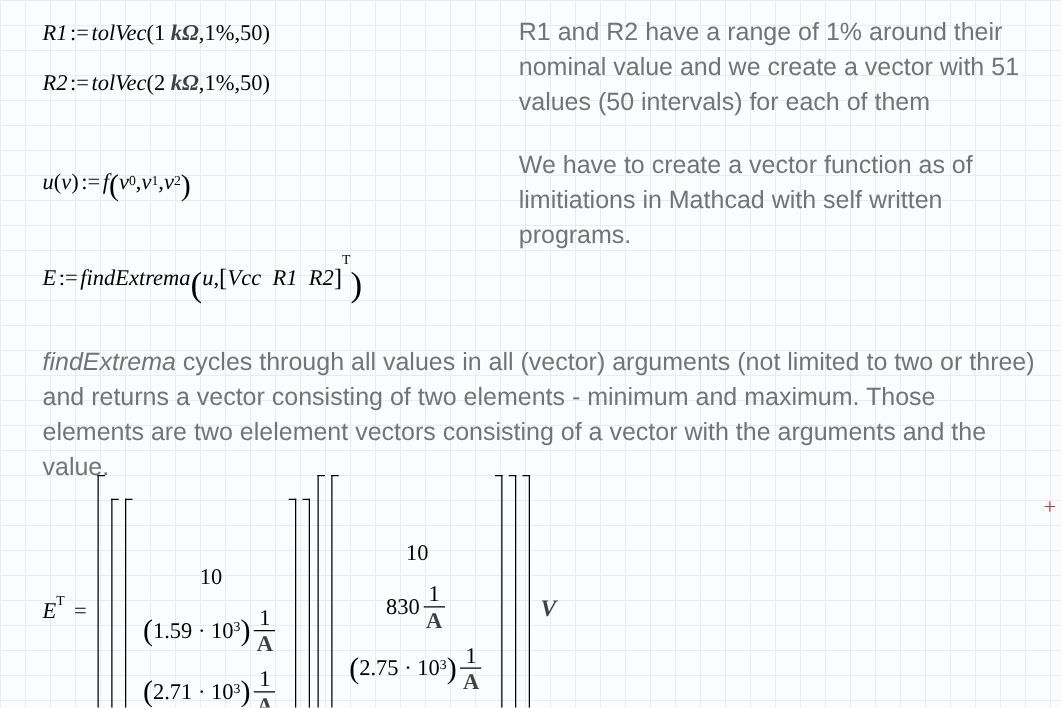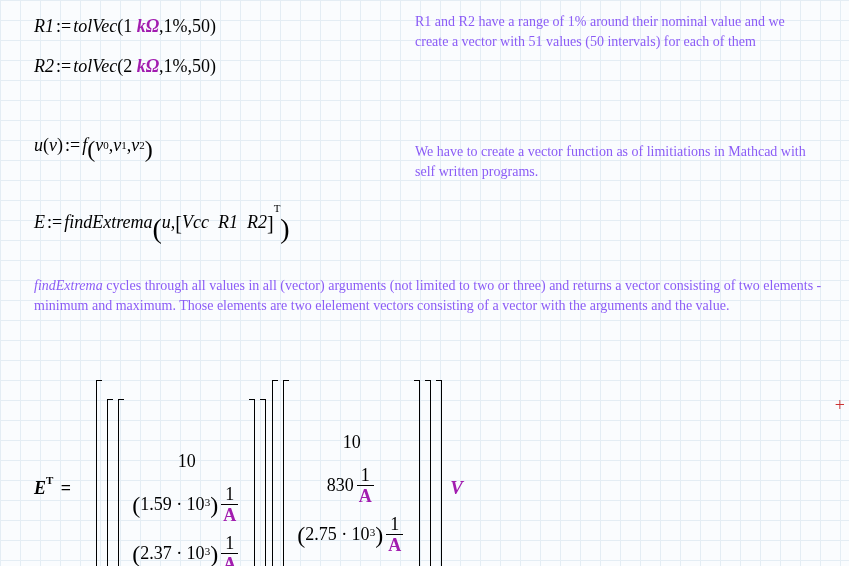--- a/index.html
+++ b/index.html
@@ -21,35 +21,35 @@
   .math {
     font-family: 'Times New Roman', serif;
     font-style: italic;
     font-size: 18px;
     color: #000;
     white-space: nowrap;
     display: flex;
     align-items: flex-start;
   }
   .math .upright { font-style: normal; }
-  .unit { color: #a21caf; font-weight: bold; }
+  .unit { color: #404040; font-weight: bold; }
   .comment {
-    font-family: Liberation Serif, serif;
-    font-size: 14px;
-    color: #8b5cf6;
+    font-family: Liberation Sans, sans-serif;
+    font-size: 20px;
+    color: #737373;
     line-height: 1.4;
   }
   .comment .funcname { font-style: italic; }
   .assign { padding: 0 2px; font-style: normal; }
   .sub { font-size: 11px; vertical-align: sub; position: relative; top: 4px; }
   .sup { font-size: 11px; vertical-align: super; position: relative; top: -3px; font-style: normal; }
 
   
   .et-outer { display: flex; align-items: center; }
-  .et-label { margin-right: 22px; font-weight: bold; }
+  .et-label { margin-right: 6px; }
   .outerbracket { display:flex; align-items:center; }
   .bracket {
     display: inline-block;
     width: 6px;
     border-top: 1.5px solid #000;
     border-bottom: 1.5px solid #000;
     align-self: stretch;
   }
   .bracket.left { border-left: 1.5px solid #000; margin-right: 2px; }
   .bracket.right { border-right: 1.5px solid #000; margin-left: 2px; }
@@ -117,21 +117,21 @@
     <span class="sub upright">0</span>
   <span class="upright">,</span>
   <span>v</span>
     <span class="sub upright">1</span>
   <span class="upright">,</span>
   <span>v</span>
     <span class="sub upright">2</span>
   <span class="upright paren-big">)</span>
 </div>
 
-<div class="region comment" style="left:415px; top:118px; width:405px;margin-top:24px;">
+<div class="region comment" style="left:415px; top:118px; width:405px;">
   <span>We have to create a vector function as of limitiations in Mathcad with self written programs.</span>
 </div>
 
 <div class="region math" style="left:34px; top:212px;">
   <span>E</span>
   <span class="assign">:=</span>
   <span>findExtrema</span>
   <span class="upright paren-big" style="font-size:28px;">(</span>
   <span>u</span>
   <span class="upright">,</span>
@@ -172,21 +172,21 @@
               <span>&nbsp;·&nbsp;10</span>
               <span class="sup">3</span>
               <span class="paren-big">)</span>
             <span class="frac">
                 <span class="num">1</span>
                 <span class="den unit">A</span>
               </span>
           </span>
           <span class="cell">
             <span class="paren-big">(</span>
-              <span>2.37</span>
+              <span>2.71</span>
               <span>&nbsp;·&nbsp;10</span>
               <span class="sup">3</span>
               <span class="paren-big">)</span>
             <span class="frac">
                 <span class="num">1</span>
                 <span class="den unit">A</span>
               </span>
           </span>
         </span>
         <span class="bracket right"></span>

